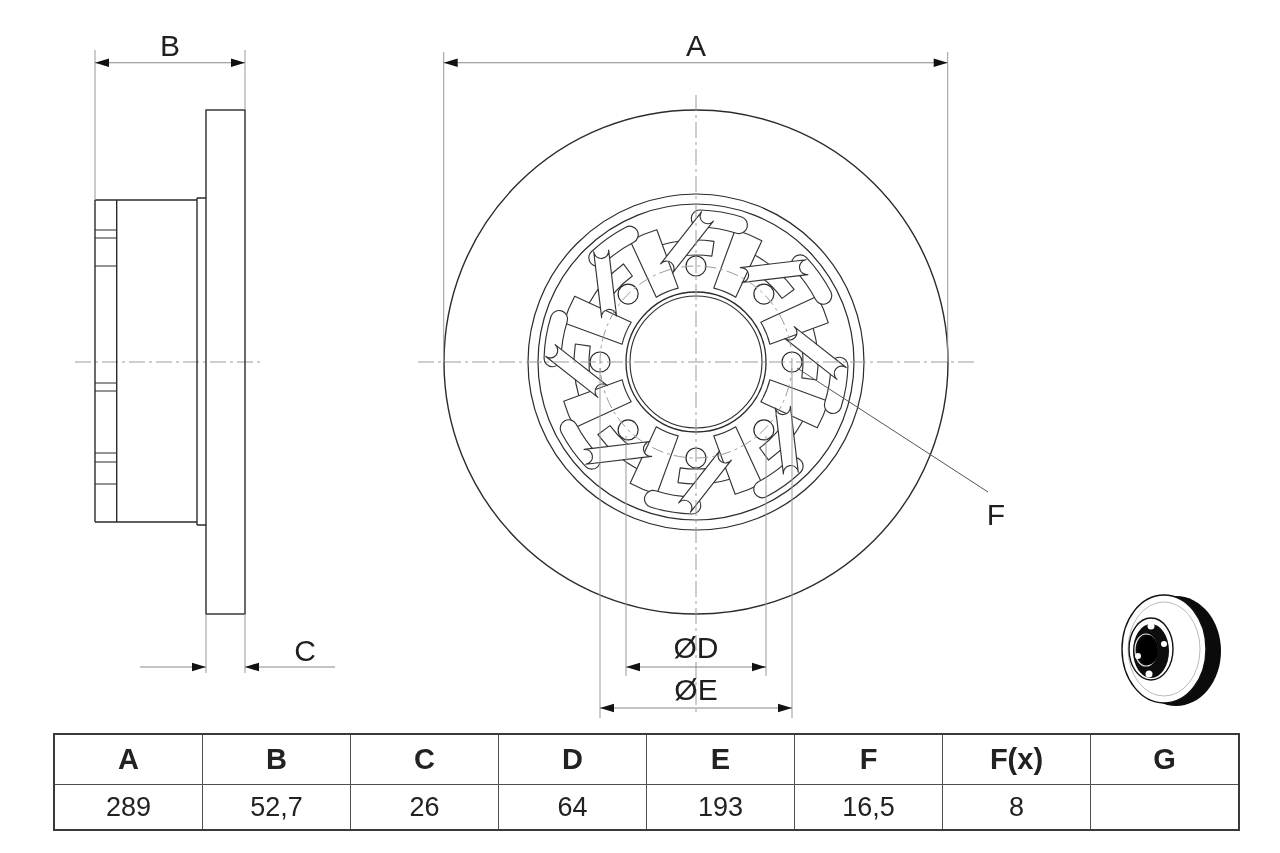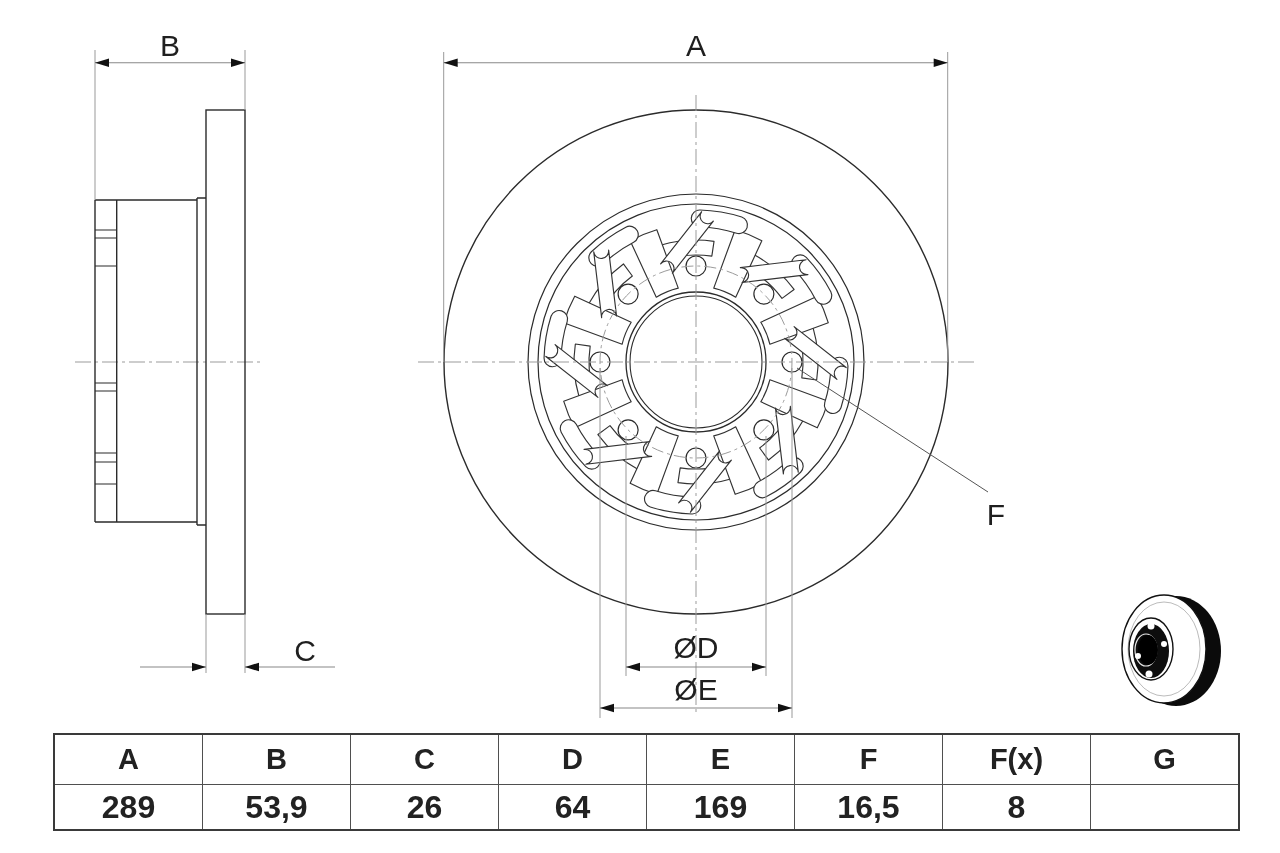--- a/index.html
+++ b/index.html
@@ -5,21 +5,21 @@
   html,body{margin:0;padding:0;background:#ffffff;}
   .page{position:relative;width:1280px;height:853px;background:#ffffff;overflow:hidden;
         font-family:"Liberation Sans",sans-serif;}
   svg text{font-family:"Liberation Sans",sans-serif;fill:#1f1f1f;}
   .dim-label{font-size:30px;}
   .spec-table{position:absolute;left:53px;top:733px;}
   table{border-collapse:collapse;table-layout:fixed;border:2px solid #3a3a3a;}
   th,td{border:1.5px solid #4f4f4f;text-align:center;vertical-align:middle;
         width:147px;padding:0;color:#222;}
   th{height:49px;font-size:29px;font-weight:bold;}
-  td{height:44px;font-size:32px;font-weight:bold;}
+  td{height:44px;font-size:27px;font-weight:normal;}
 </style>
 </head>
 <body>
 
 <div class="page">
 
 <svg width="1280" height="853" viewBox="0 0 1280 853" xmlns="http://www.w3.org/2000/svg">
 
   <g>
 
@@ -176,24 +176,24 @@
       <th>B</th>
       <th>C</th>
       <th>D</th>
       <th>E</th>
       <th>F</th>
       <th>F(x)</th>
       <th>G</th>
     </tr>
     <tr>
       <td>289</td>
-      <td>53,9</td>
+      <td>52,7</td>
       <td>26</td>
       <td>64</td>
-      <td>169</td>
+      <td>193</td>
       <td>16,5</td>
       <td>8</td>
       <td></td>
     </tr>
   </tbody>
       </table>
 </div>
 
 </div>
 

